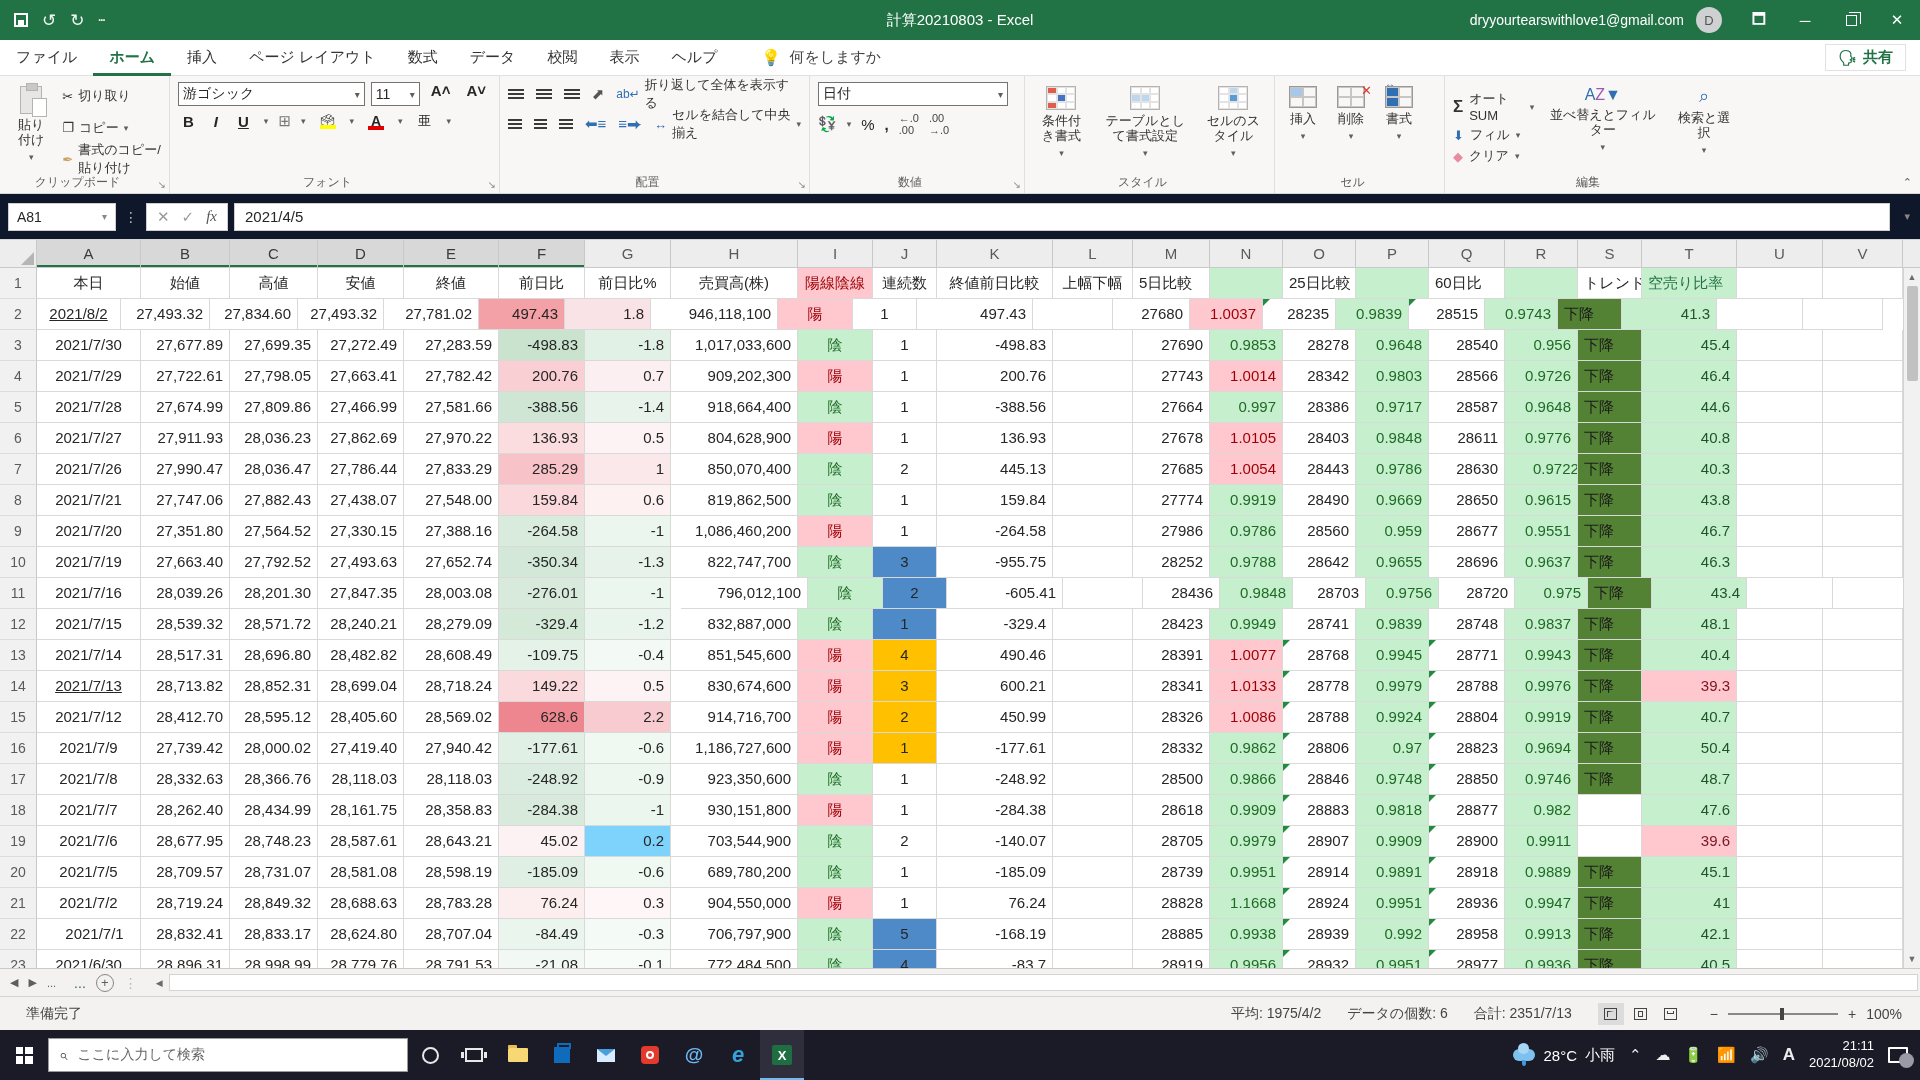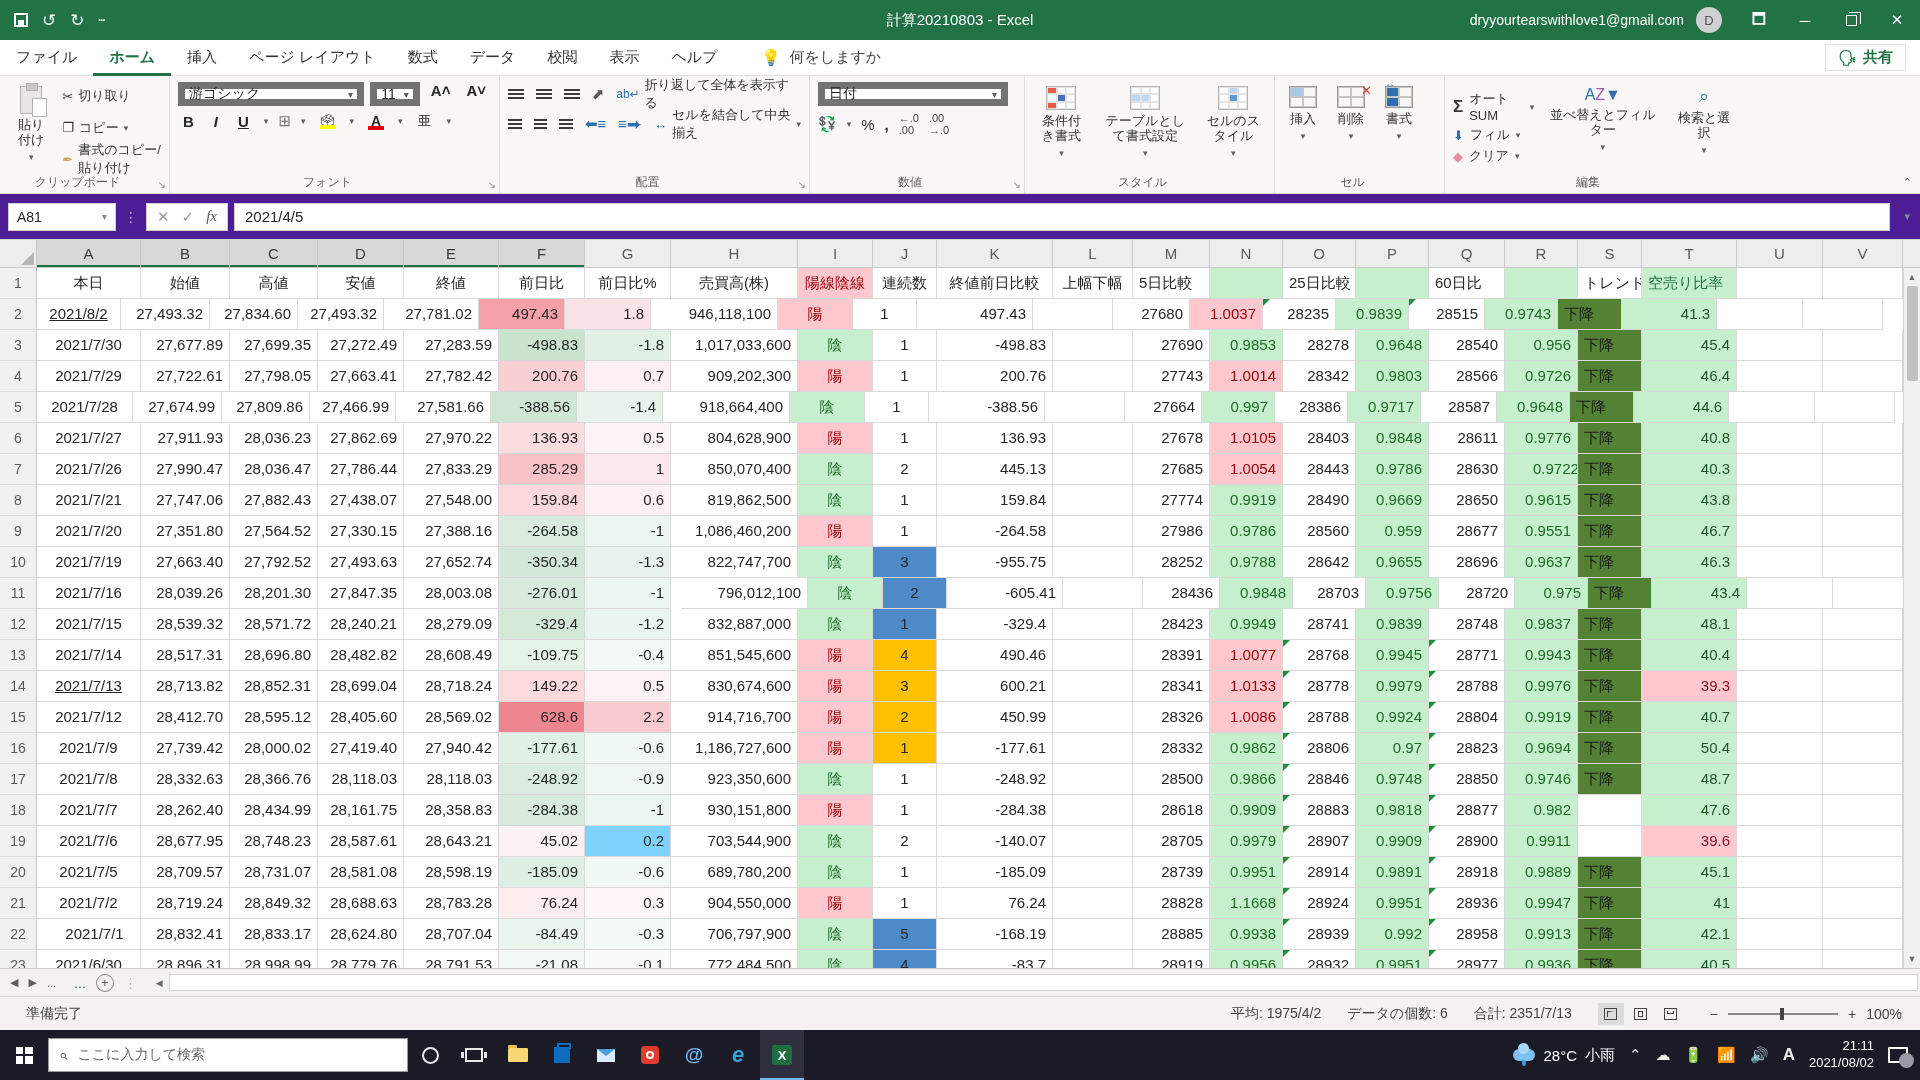--- a/index.html
+++ b/index.html
@@ -34,21 +34,21 @@
   .ribbon { height:118px; background:#f8f7f6; display:flex; position:relative; border-bottom:1px solid #d8d8d8; }
   .rgroup { position:relative; border-right:1px solid #e0dfde; padding:6px 8px 20px 8px; display:flex; gap:8px; }
   .rlabel { position:absolute; bottom:2px; left:0; right:14px; text-align:center; font-size:12px; color:#605e5c; white-space:nowrap; }
   .launcher { position:absolute; right:3px; bottom:3px; font-size:10px; color:#8a8886; }
   .bigbtn { display:flex; flex-direction:column; align-items:center; justify-content:flex-start; gap:4px; padding:4px 6px; font-size:13px; color:#333; text-align:center; line-height:1.15; }
   .smallrow { display:flex; align-items:center; gap:5px; font-size:13px; color:#333; height:24px; }
   .vstack { display:flex; flex-direction:column; justify-content:space-between; padding:2px 0; }
   .clipboard-ic { width:22px; height:28px; background:#e8e6e4; border:1px solid #b5b3b1; position:relative; }
   .clipboard-ic::before { content:''; position:absolute; top:-4px; left:5px; width:10px; height:6px; background:#cac8c6; border:1px solid #b5b3b1; }
   .clipboard-ic::after { content:''; position:absolute; right:-6px; bottom:-4px; width:13px; height:17px; background:#fff; border:1px solid #b5b3b1; }
-  .combo { border:7px solid #737373; background:#fff; height:24px; display:flex; align-items:center; padding:0 4px; font-size:14px; }
+  .combo { border:1px solid #737373; background:#fff; height:24px; display:flex; align-items:center; padding:0 4px; font-size:14px; }
   .combo .arrow { margin-left:auto; color:#605e5c; font-size:10px; padding-left:6px; }
   .fontbtn { font-weight:bold; font-size:15px; padding:0 5px; }
   .ub { text-decoration:underline; }
   .colorbar { display:inline-block; width:16px; height:4px; margin-top:-3px; }
   .iconbtn { display:flex; flex-direction:column; align-items:center; width:24px; }
   .chev { font-size:9px; color:#605e5c; }
   .alignlines { display:inline-block; width:16px; }
   .alignlines span{ display:block; height:2px; background:#3b3a39; margin:2px 0; }
   .num-icons { display:flex; align-items:center; gap:10px; font-size:15px; }
   .style-grid { width:30px; height:24px; display:grid; grid-template-columns:1fr 1fr 1fr; grid-template-rows:1fr 1fr 1fr; border:1px solid #b5b3b1; background:#fff; }
@@ -58,21 +58,21 @@
   .sg3 i:nth-child(2){background:#bdd7ee;} .sg3 i:nth-child(5){background:#5b9bd5;}
   .cellgrid { width:28px; height:22px; border:1px solid #9b9997; display:grid; grid-template-columns:1fr 1fr; grid-template-rows:1fr 1fr; }
   .cellgrid i{ border:1px solid #c8c6c4; }
   .cg-ins i:nth-child(1){ background:#a9c7e8; }
   .editing-rows { display:flex; flex-direction:column; gap:3px; justify-content:center; }
   .ed { display:flex; align-items:center; gap:6px; font-size:13px; color:#333; }
   .sigma { font-size:17px; font-weight:bold; }
   .collapse-chev { position:absolute; right:8px; bottom:4px; color:#605e5c; font-size:11px; }
 
   
-  .fbar { height:46px; background:#4c1d95; display:flex; align-items:center; padding:8px 2px 8px 8px; gap:6px; border-bottom:1px solid #d4d4d4; }
+  .fbar { height:46px; background:#0f172a; display:flex; align-items:center; padding:8px 2px 8px 8px; gap:6px; border-bottom:1px solid #d4d4d4; }
   .namebox { width:108px; height:28px; background:#fff; border:1px solid #d0cece; display:flex; align-items:center; padding:0 8px; font-size:14px; }
   .namebox .arrow{ margin-left:auto; color:#8a8886; font-size:10px; }
   .fdots { color:#bdbbb9; font-size:14px; padding:0 2px; }
   .fbtns { display:flex; align-items:center; gap:12px; background:#fff; border:1px solid #d0cece; height:28px; padding:0 10px; color:#9b9997; }
   .fx { font-style:italic; font-family:"Liberation Serif",serif; color:#555; }
   .finput { flex:1; height:28px; background:#fff; border:1px solid #d0cece; display:flex; align-items:center; padding:0 10px; font-size:15px; }
   .fexpand { color:#8a8886; font-size:11px; padding:0 8px; }
 
   
   .sheet { position:relative; height:728px; background:#fff; }
@@ -606,21 +606,21 @@
           <div class="cell a-r s-green" style="width: 73px;">0.9803</div>
           <div class="cell a-r" style="width: 76px;">28566</div>
           <div class="cell a-r s-green" style="width: 73px;">0.9726</div>
           <div class="cell a-l s-sdg" style="width: 64px;">下降</div>
           <div class="cell a-r s-tg" style="width: 95px;">46.4</div>
           <div class="cell a-l" style="width: 86px;"></div>
           <div class="cell a-l" style="width: 80px;"></div>
         </div>
         <div class="grow">
           <div class="rn">5</div>
-          <div class="cell a-c" style="width: 96px;">2021/7/28</div>
+          <div class="cell a-c" style="width: 104px;">2021/7/28</div>
           <div class="cell a-r" style="width: 89px;">27,674.99</div>
           <div class="cell a-r" style="width: 88px;">27,809.86</div>
           <div class="cell a-r" style="width: 86px;">27,466.99</div>
           <div class="cell a-r" style="width: 95px;">27,581.66</div>
           <div class="cell a-r" style="background: rgb(208, 230, 213); width: 86px;">-388.56</div>
           <div class="cell a-r" style="background: rgb(232, 244, 235); width: 86px;">-1.4</div>
           <div class="cell a-r" style="width: 127px;">918,664,400</div>
           <div class="cell a-c s-green" style="width: 75px;">陰</div>
           <div class="cell a-c" style="width: 64px;">1</div>
           <div class="cell a-r" style="width: 116px;">-388.56</div>

